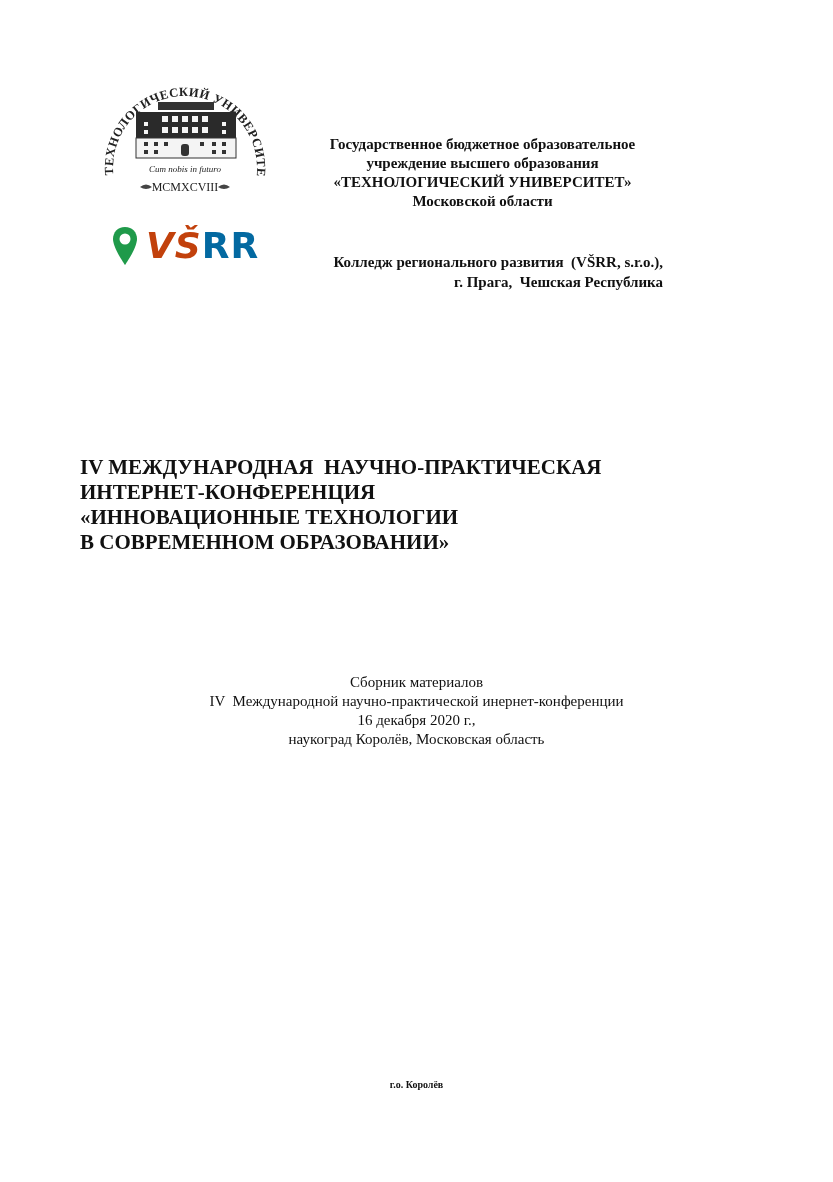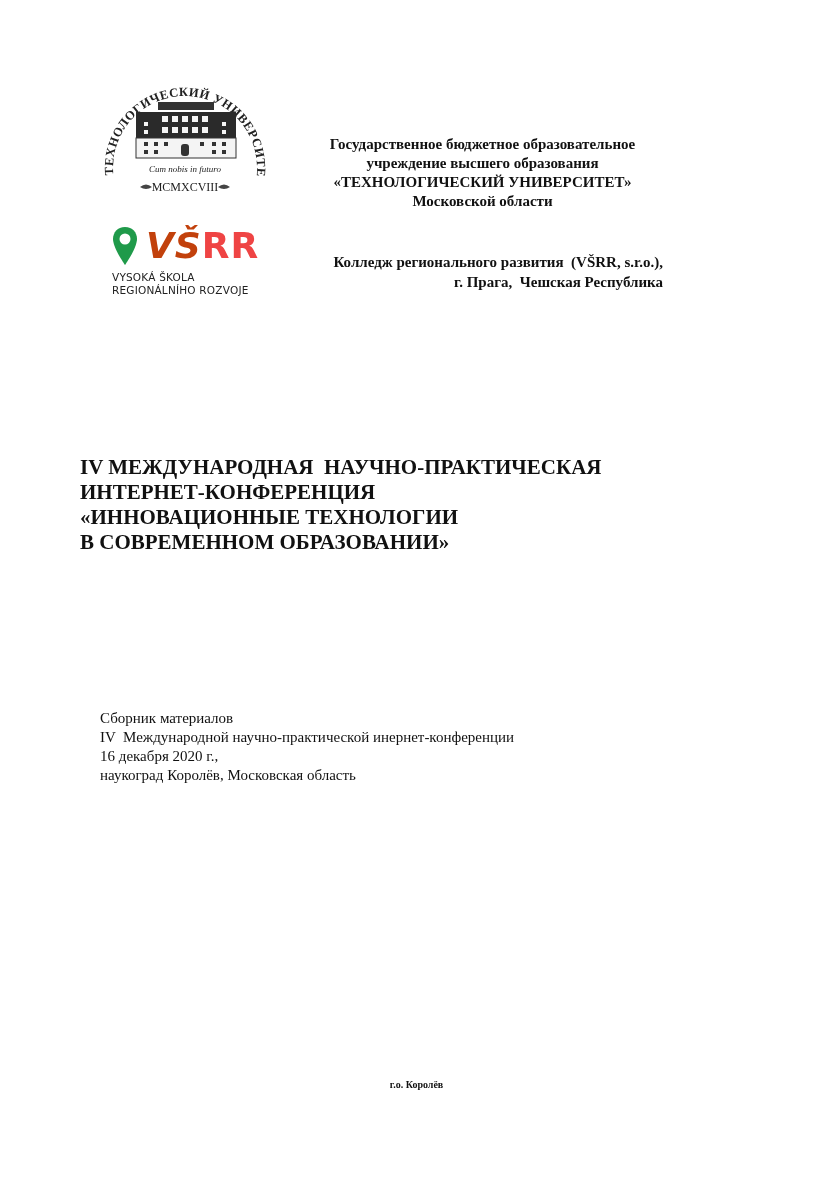--- a/index.html
+++ b/index.html
@@ -4,25 +4,25 @@
   <style>
     html, body { margin: 0; padding: 0; background: #ffffff; }
     body { width: 833px; height: 1182px; position: relative; overflow: hidden; font-family: "Liberation Serif", serif; color: #111; }
     .abs { position: absolute; }
     .emblem { left: 100px; top: 80px; width: 170px; height: 125px; }
     .univ-text { left: 290px; top: 118px; width: 385px; text-align: center; font-weight: bold; font-size: 15px; line-height: 19px; margin-top: 17px; }
     .vsrr-logo { left: 112px; top: 226px; width: 165px; height: 80px; }
     .vsrr-mark { display: flex; align-items: center; }
     .vsrr-word { font-family: "DejaVu Sans", sans-serif; font-weight: bold; font-size: 36px; letter-spacing: 1px; line-height: 40px; margin-left: 8px; }
     .vsrr-word .dark { color: #c2410c; font-style: italic; }
-    .vsrr-word .green { color: #ef4444; }
+    .vsrr-word .green { color: #0369a1; }
     .vsrr-sub { font-family: "DejaVu Sans", sans-serif; font-size: 10.5px; line-height: 13px; color: #222; margin-top: 5px; letter-spacing: 0.2px; }
     .college { left: 285px; top: 252px; width: 378px; font-weight: bold; font-size: 15px; line-height: 20px; text-align: right; }
     .title { left: 80px; top: 455px; width: 673px; text-align: left; font-weight: bold; font-size: 21px; line-height: 25px; }
-    .subtitle { left: 100px; top: 709px; width: 633px; font-size: 15px; line-height: 19px; }
+    .subtitle { left: 100px; top: 673px; width: 633px; text-align: center; font-size: 15px; line-height: 19px; }
     .footer { left: 300px; top: 1075px; width: 233px; text-align: center; font-weight: bold; font-size: 10px; line-height: 19px; }
     .line { display: block; white-space: pre; }
   </style>
 </head>
 <body>
 
 <div class="abs emblem">
   <svg width="170" height="125" viewBox="0 0 170 125">
     <defs>
       <path id="arc" d="M 14 100 A 72 72 0 1 1 156 100"></path>
@@ -79,24 +79,20 @@
 <div class="abs vsrr-logo">
   <div class="vsrr-mark">
     <svg width="26" height="40" viewBox="0 0 26 40">
       <path d="M13 1 C 5.5 1 1 6.5 1 13 C 1 22 13 39 13 39 C 13 39 25 22 25 13 C 25 6.5 20.5 1 13 1 Z" fill="#1f9a4a"></path>
       <circle cx="13" cy="13" r="5.5" fill="#ffffff"></circle>
     </svg>
     <div class="vsrr-word">
       <span class="dark">VŠ</span><span class="green">RR</span>
     </div>
   </div>
-  <div class="vsrr-sub">
-    <span class="line">VYSOKÁ ŠKOLA</span>
-    <span class="line">REGIONÁLNÍHO ROZVOJE</span>
-  </div>
 </div>
 
 <div class="abs college">
   <span class="line">Колледж регионального развития  (VŠRR, s.r.o.),</span>
   <span class="line">г. Прага,  Чешская Республика</span>
 </div>
 
 <div class="abs title">
   <span class="line">IV МЕЖДУНАРОДНАЯ  НАУЧНО-ПРАКТИЧЕСКАЯ</span>
   <span class="line">ИНТЕРНЕТ-КОНФЕРЕНЦИЯ</span>

